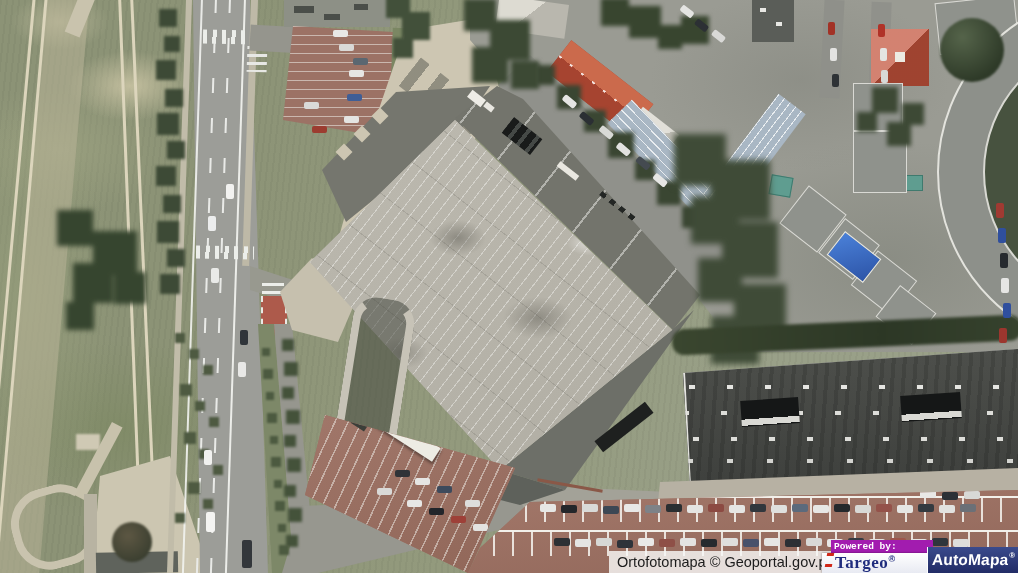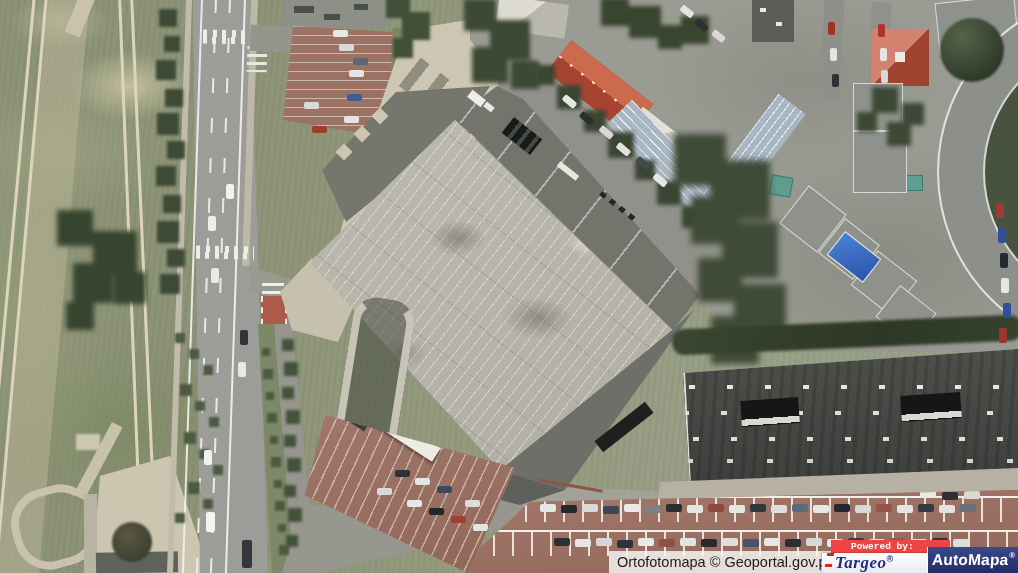--- a/index.html
+++ b/index.html
@@ -237,27 +237,27 @@
     box-shadow:2px 26px #e3e3e1,4px 52px #2e3236;}
   #carsV2{left:878px;top:24px;width:7px;height:13px;background:#b03228;border-radius:2px;
     box-shadow:2px 24px #e4e4e2,3px 46px #d8d8d6;}
   #carsTopLot{left:680px;top:8px;width:14px;height:7px;transform:rotate(38deg);background:#e4e4e2;border-radius:2px;
     box-shadow:20px 2px #2c3034,40px 0 #d9d9d7;}
   #carsEdge{left:996px;top:203px;width:8px;height:15px;background:#a03a32;border-radius:2px;
     box-shadow:2px 25px #2f4f9e,4px 50px #262a2e,5px 75px #e6e6e4,7px 100px #2f4f9e,3px 125px #9c362e;}
   
   #attrBar{left:609px;top:551px;height:22px;line-height:22px;padding:0 8px;
     background:rgba(248,248,246,.82);color:#1c1c1c;font-size:14.5px;z-index:50;white-space:nowrap;}
-  #poweredBar{left:831px;top:540px;width:99px;height:13px;background:#ef4444;color:#fff;z-index:51;
-    font-family:"Liberation Mono",monospace;font-weight:bold;font-size:9.5px;line-height:13px;padding-left:20px;}
+  #poweredBar{left:831px;top:540px;width:99px;height:13px;background:#a21caf;color:#fff;z-index:51;
+    font-family:"Liberation Mono",monospace;font-weight:bold;font-size:9.5px;line-height:13px;padding-left:3px;}
   #targeoBox{left:822px;top:553px;width:105px;height:20px;z-index:52;display:flex;align-items:center;
     background:linear-gradient(180deg,#ffffff,#e8eaf2);box-shadow:0 0 2px rgba(0,0,0,.45);}
   #targeoMark{display:inline-block;width:7px;height:8px;margin:-6px 2px 0 4px;
     border-top:3px solid #d02818;border-bottom:3px solid #d02818;transform:skewX(-10deg);}
-  #targeoText{font-family:"Liberation Serif",serif;font-weight:bold;font-style:italic;
+  #targeoText{font-family:"Liberation Serif",serif;font-weight:bold;
     font-size:17px;color:#202d7e;letter-spacing:.5px;}
   #targeoReg{font-size:9px;color:#202d7e;vertical-align:top;margin-top:-8px;font-weight:bold;}
   #autoBox{left:927px;top:547px;width:91px;height:26px;z-index:52;display:flex;align-items:center;justify-content:center;
     background:linear-gradient(180deg,#3a4a8c,#222c66);color:#fff;border-left:1px solid #fff;}
   #autoText{font-family:"Liberation Sans",sans-serif;font-weight:bold;font-size:15.5px;transform:skewX(-4deg);letter-spacing:.2px;}
   #autoReg{font-size:8px;vertical-align:top;margin:-9px 0 0 1px;font-weight:bold;}
 </style>
 </head>
 <body>
 

